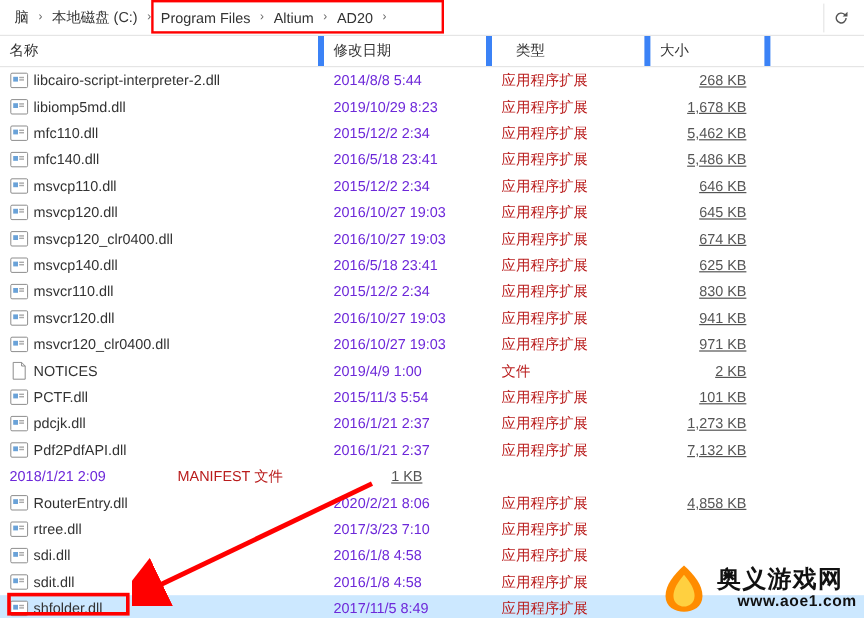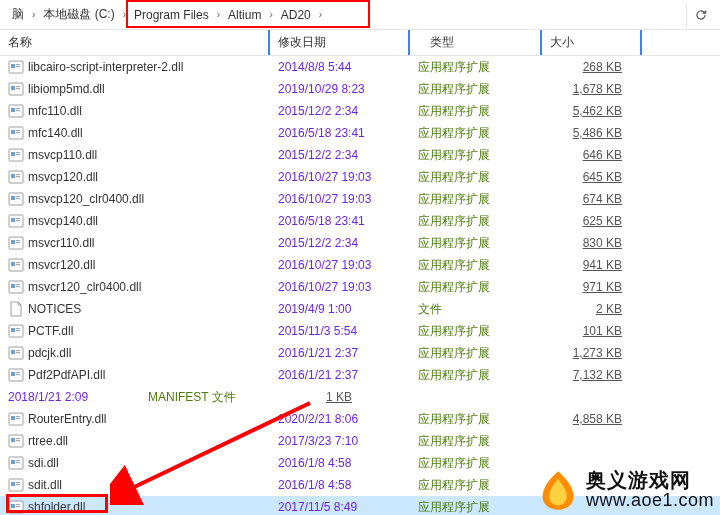--- a/index.html
+++ b/index.html
@@ -4,42 +4,42 @@
 <style>
 * { margin: 0; padding: 0; box-sizing: border-box; }
 body { font-family: "Microsoft YaHei", "Segoe UI", sans-serif; font-size: 12px; background: #fff; color: #333; width: 720px; height: 515px; overflow: hidden; position: relative; }
 .breadcrumb { display: flex; align-items: center; height: 30px; border-bottom: 1px solid #e5e5e5; padding: 0 6px; background: #fff; }
 .breadcrumb-item { display: flex; align-items: center; padding: 2px 6px; cursor: pointer; }
 .chevron { color: #666; padding: 0 2px; font-size: 10px; }
 .refresh-btn { margin-left: auto; width: 28px; height: 24px; display: flex; align-items: center; justify-content: center; border-left: 1px solid #e5e5e5; cursor: pointer; }
 .refresh-btn svg { width: 14px; height: 14px; }
 .bc-highlight { position: absolute; border: 2px solid #ff0000; pointer-events: none; z-index: 10; }
 .columns { display: flex; height: 26px; border-bottom: 1px solid #e5e5e5; background: #fff; }
-.col-header { display: flex; align-items: center; padding: 0 8px; border-right: 2px solid #3b82f6; color: #333; cursor: pointer; }
+.col-header { display: flex; align-items: center; padding: 0 8px; border-right: 5px solid #3b82f6; color: #333; cursor: pointer; }
 .col-name { width: 270px; }
 .col-date { width: 140px; }
 .col-type { width: 120px; margin-left: 12px; }
 .col-size { width: 100px; text-align: right; justify-content: flex-start; }
 .file-list { overflow-y: auto; }
 .file-row { display: flex; align-items: center; height: 22px; padding: 0; cursor: pointer; }
 .file-row.selected { background: #cce8ff; }
 .cell { padding: 0 8px; white-space: nowrap; overflow: hidden; text-overflow: ellipsis; }
 .cell-name { width: 270px; display: flex; align-items: center; gap: 4px; }
 .cell-date { width: 140px; color: #6d28d9; }
-.cell-type { width: 120px; color: #4d7c0f; }
+.cell-type { width: 120px; color: #b91c1c; }
 .cell-size { width: 100px; text-align: right; color: #555; text-decoration: underline; }
 .file-icon { width: 16px; height: 16px; flex-shrink: 0; display: inline-flex; align-items: center; justify-content: center; }
 .file-icon svg { width: 16px; height: 16px; }
 .arrow { position: absolute; z-index: 12; pointer-events: none; }
 .sel-highlight { position: absolute; border: 3px solid #ff0000; pointer-events: none; z-index: 11; }
 .watermark { position: absolute; right: 6px; bottom: 3px; z-index: 20; display: flex; align-items: center; gap: 6px; pointer-events: none; }
 .wm-logo { width: 44px; height: 44px; }
 .wm-text { display: flex; flex-direction: column; line-height: 1.1; }
 .wm-title { font-size: 20px; font-weight: 700; color: #111; letter-spacing: 1px; }
-.wm-url { font-size: 18px; font-weight: 400; color: #111; letter-spacing: 0.5px; }
+.wm-url { font-size: 13px; font-weight: 700; color: #111; letter-spacing: 0.5px; margin-left: 17px; }
 </style>
 </head>
 <body>
 
 <div class="breadcrumb">
   <div id="bc-container" style="display:flex;align-items:center;">
       <span class="breadcrumb-item">脑</span>
       <span class="chevron">›</span>
       <span class="breadcrumb-item">本地磁盘 (C:)</span>
       <span class="chevron">›</span>

